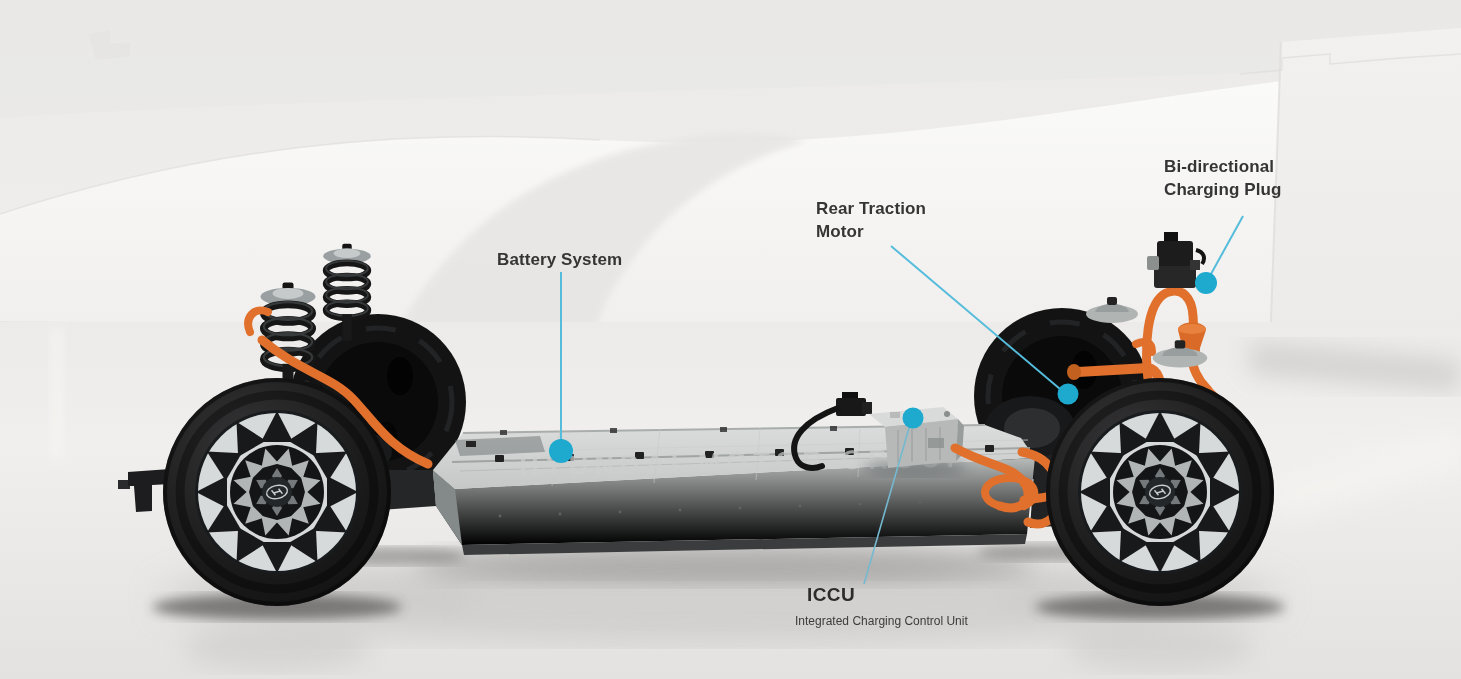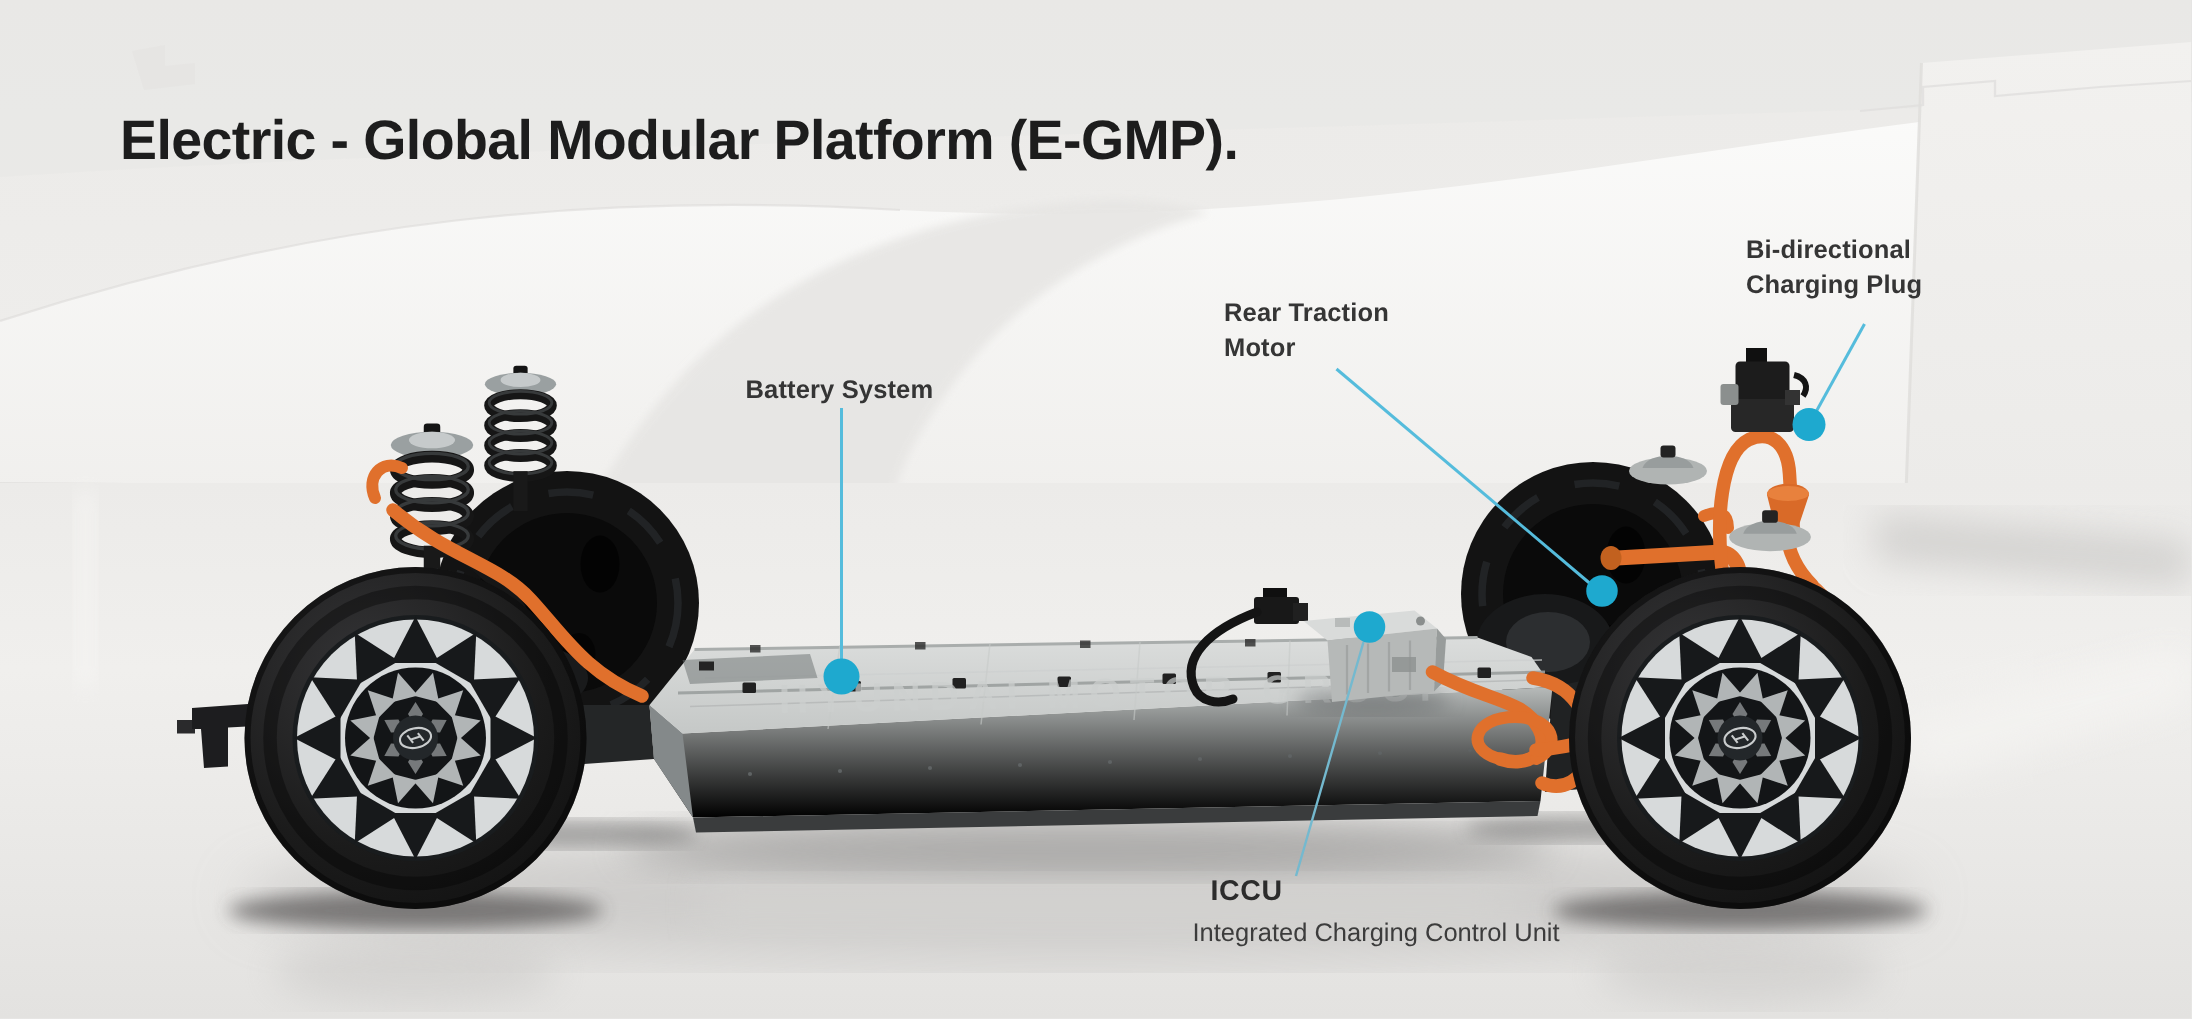--- a/index.html
+++ b/index.html
@@ -7,21 +7,21 @@
          font-family:"Liberation Sans","DejaVu Sans",sans-serif;}
   svg.scene{position:absolute;left:0;top:0;width:1461px;height:679px;display:block;}
   .title{position:absolute;left:80px;top:48px;font-size:37px;font-weight:700;
          letter-spacing:-0.4px;color:#1d1d1d;white-space:nowrap;}
   .callout{position:absolute;font-size:17px;font-weight:600;line-height:23px;
            color:#353535;letter-spacing:.1px;}
   #co-battery{left:497px;top:248px;white-space:nowrap;text-align:right;}
   #co-motor{left:816px;top:197px;width:126px;}
   #co-plug{left:1164px;top:155px;width:148px;}
   #co-iccu{left:795px;top:583px;font-size:19px;font-weight:700;color:#2c2c2c;letter-spacing:.4px;margin-left:12px;}
-  #co-iccu-sub{left:795px;top:610px;font-size:17px;font-weight:400;color:#3c3c3c;letter-spacing:0;}
+  #co-iccu-sub{left:795px;top:610px;font-size:12px;font-weight:400;color:#3c3c3c;letter-spacing:0;}
 </style>
 </head>
 <body>
 
 <div class="stage">
 
 <svg class="scene" viewBox="0 0 1461 679">
   <defs>
     <linearGradient id="wallG" x1="0" y1="0" x2="0" y2="1">
       <stop offset="0" stop-color="#ebeae8"></stop>
@@ -302,21 +302,20 @@
     <line x1="891" y1="246" x2="1060" y2="389" stroke="#55bcdc" stroke-width="2"></line>
     <line x1="1243" y1="216" x2="1211" y2="274" stroke="#55bcdc" stroke-width="2"></line>
     <line x1="909" y1="428" x2="864" y2="584" stroke="#74b9cf" stroke-width="1.6"></line>
     <circle cx="561" cy="451" r="12" fill="#1ea9cf"></circle>
     <circle cx="1068" cy="394" r="10.5" fill="#1ea9cf"></circle>
     <circle cx="1206" cy="283" r="11" fill="#1ea9cf"></circle>
     <circle cx="913" cy="418" r="10.5" fill="#1ea9cf"></circle>
   </g>
 </svg>
 
-<h1 class="title">Electric - Global Modular Platform (E-GMP).</h1>
 
 <div class="callout" id="co-battery">Battery System</div>
 
 <div class="callout" id="co-motor">Rear Traction Motor</div>
 
 <div class="callout" id="co-plug">Bi-directional Charging Plug</div>
 
 <div class="callout" id="co-iccu">ICCU</div>
 
 <div class="callout" id="co-iccu-sub">Integrated Charging Control Unit</div>

